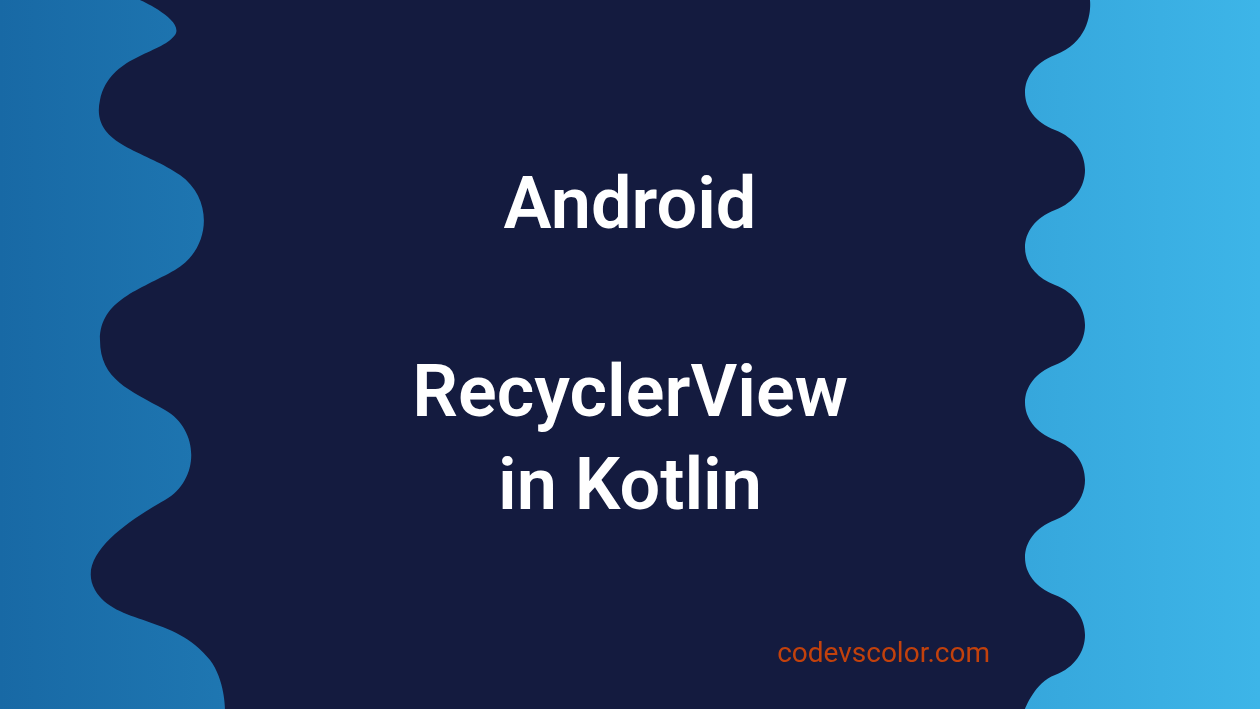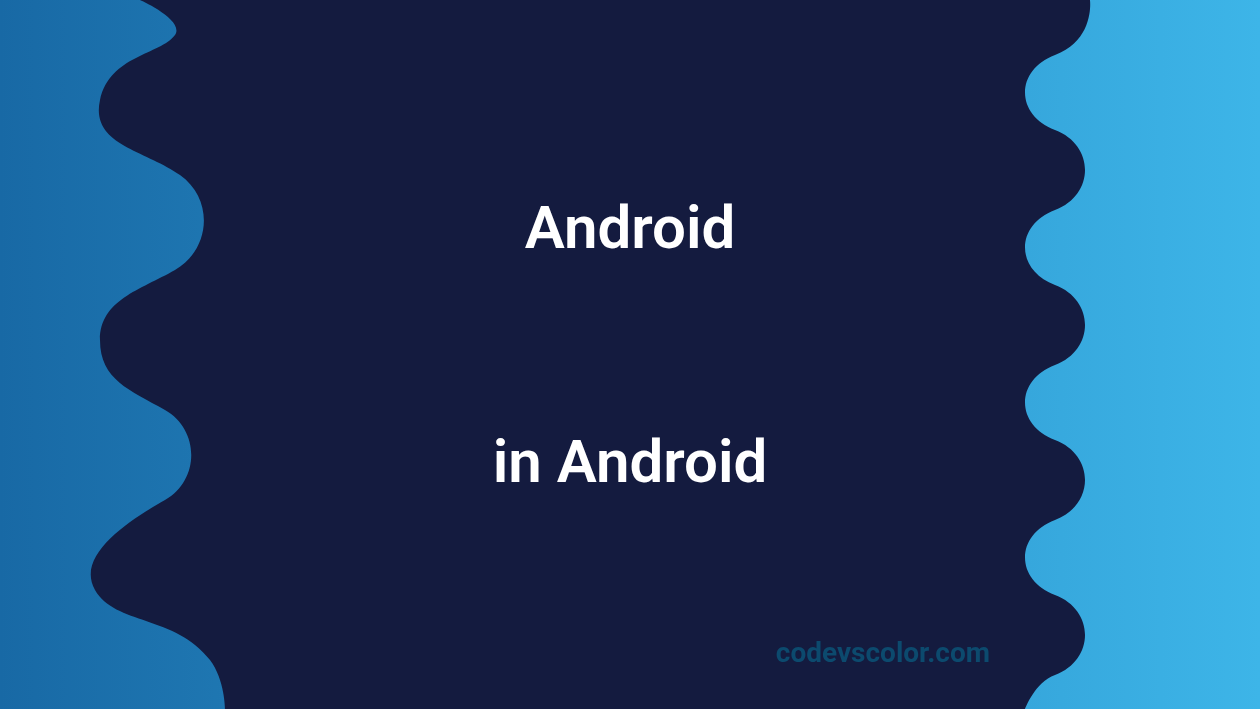--- a/index.html
+++ b/index.html
@@ -29,33 +29,33 @@
       z-index: 2;
       width: 100%;
       height: 100%;
       display: flex;
       flex-direction: column;
       align-items: center;
       justify-content: center;
     }
     .title {
       color: #ffffff;
-      font-size: 60px;
+      font-size: 72px;
       font-weight: 600;
       text-align: center;
       line-height: 1.3;
       margin-top: -20px;
     }
     .footer {
       position: absolute;
       bottom: 40px;
       right: 270px;
-      color: #0c4a6e;
+      color: #c2410c;
       font-size: 28px;
-      font-weight: 700;
+      font-weight: 400;
       margin-top: 9px;
     }
   </style>
 </head>
 <body>
 
 <div class="background"></div>
 
 <svg class="blob-shape" viewBox="0 0 1260 709" preserveAspectRatio="none">
   <path fill="#141b3f" d="
@@ -83,17 +83,17 @@
     C 110,55 160,55 175,35
     C 185,20 140,0 140,0
     Z
   "></path>
 </svg>
 
 <div class="content">
   <h1 class="title">
     <span>Android</span><br>
     <br>
-    <br>
-    <span>in Android</span>
+    <span>RecyclerView</span><br>
+    <span>in Kotlin</span>
   </h1>
   <div class="footer">codevscolor.com</div>
 </div>
 
 </body></html>

